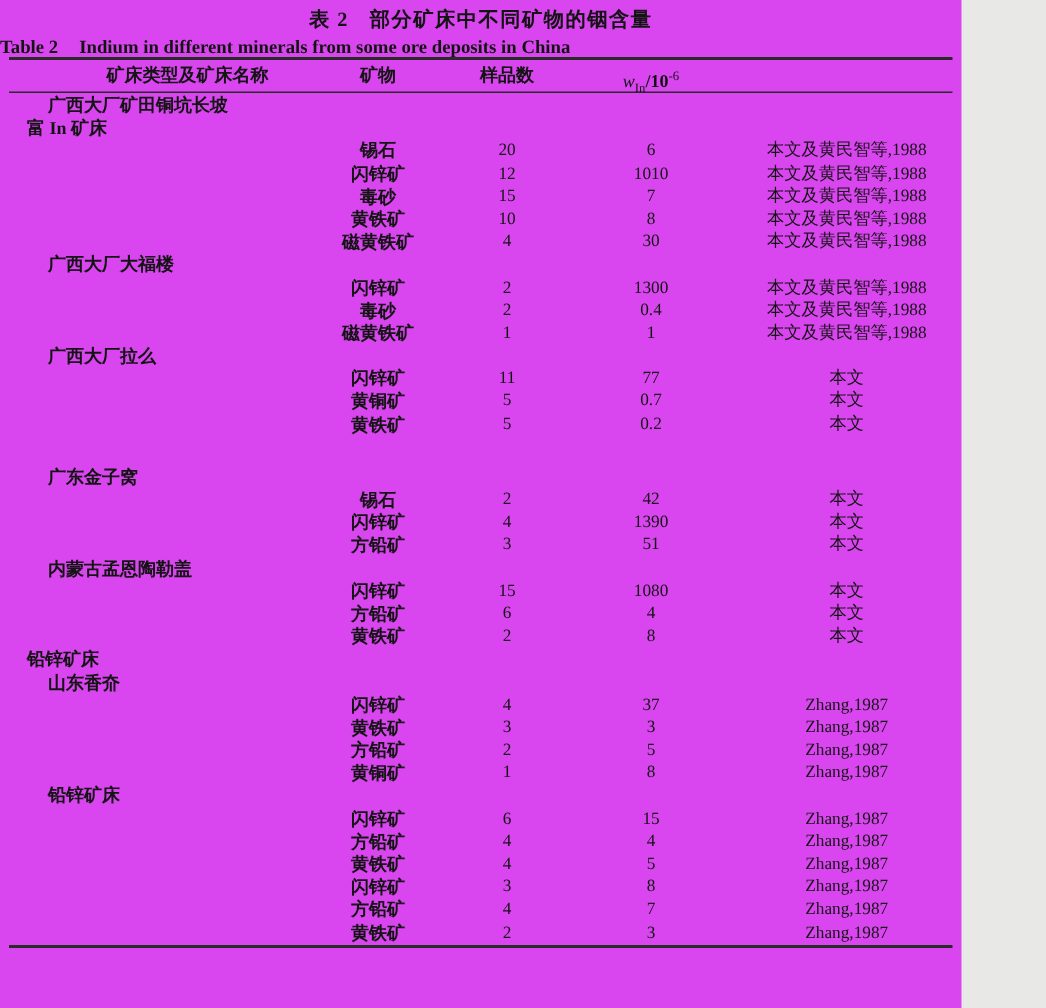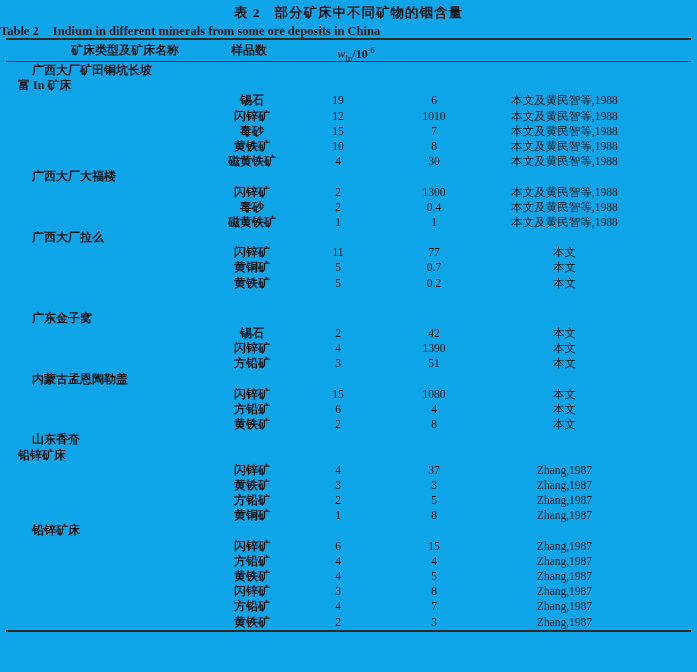--- a/index.html
+++ b/index.html
@@ -1,19 +1,19 @@
 <!DOCTYPE html>
 <html><head>
 <meta charset="utf-8">
 <style>
   html,body{margin:0;padding:0;background:#e8e8e6;}
   .page{
     position:relative;
-    width:697px;height:672px;
-    background:#0ea5e9;
+    width:641px;height:672px;
+    background:#d946ef;
     color:#141414;
     font-family:"Liberation Serif","DejaVu Serif",serif;
     overflow:hidden;
   }
   .title-zh{
     padding-top:4px;
     text-align:center;
     font-size:13.5px;
     font-weight:bold;
     letter-spacing:1px;
@@ -30,21 +30,20 @@
     position:absolute;
     left:6px;right:6px;top:38px;
     border-top:2.5px solid #2a2a28;
   }
   .hdr-row{
     display:flex;
     height:21px;line-height:21px;
     border-bottom:1.5px solid #2a2a28;
     font-size:12px;
     font-weight:600;
-    gap:11px;
   }
   .body{padding-top:1px;}
   .row{display:flex;height:15.2px;line-height:15.2px;font-size:12px;}
   .row.spacer{height:20px;}
   .c{flex:none;white-space:nowrap;box-sizing:border-box;}
   .c1{width:196px;text-align:left;}
   .hdr-row .c1{padding-left:42px;text-align:center;}
   .c2{width:100px;text-align:center;font-weight:600;}
   .c3{width:72px;text-align:center;font-size:11.5px;}
   .c4{width:120px;text-align:center;font-size:11.5px;}
@@ -70,35 +69,36 @@
   </div>
 
   <div class="title-en">
     <span>Table 2</span><span class="gap"></span><span>Indium in different minerals from some ore deposits in China</span>
   </div>
 
   <div class="tbl">
 
     <div class="hdr-row">
       <div class="c c1">矿床类型及矿床名称</div>
+      <div class="c c2">矿物</div>
       <div class="c c3">样品数</div>
       <div class="c c4"><span>w</span><span class="w-sub">In</span><span class="w-mid">/10</span><span class="w-sup">-6</span></div>
     </div>
 
     <div class="body bottom-rule">
         <div class="row deposit">
           <div class="c c1 deposit">广西大厂矿田铜坑长坡</div>
         </div>
         <div class="row group">
           <div class="c c1 group">富 In 矿床</div>
         </div>
         <div class="row data">
           <div class="c c1"></div>
           <div class="c c2">锡石</div>
-          <div class="c c3">19</div>
+          <div class="c c3">20</div>
           <div class="c c4">6</div>
           <div class="c c5">本文及黄民智等,1988</div>
         </div>
         <div class="row data">
           <div class="c c1"></div>
           <div class="c c2">闪锌矿</div>
           <div class="c c3">12</div>
           <div class="c c4">1010</div>
           <div class="c c5">本文及黄民智等,1988</div>
         </div>
@@ -213,25 +213,25 @@
           <div class="c c4">4</div>
           <div class="c c5">本文</div>
         </div>
         <div class="row data">
           <div class="c c1"></div>
           <div class="c c2">黄铁矿</div>
           <div class="c c3">2</div>
           <div class="c c4">8</div>
           <div class="c c5">本文</div>
         </div>
-        <div class="row deposit">
-          <div class="c c1 deposit">山东香夼</div>
-        </div>
         <div class="row group">
           <div class="c c1 group">铅锌矿床</div>
+        </div>
+        <div class="row deposit">
+          <div class="c c1 deposit">山东香夼</div>
         </div>
         <div class="row data">
           <div class="c c1"></div>
           <div class="c c2">闪锌矿</div>
           <div class="c c3">4</div>
           <div class="c c4">37</div>
           <div class="c c5">Zhang,1987</div>
         </div>
         <div class="row data">
           <div class="c c1"></div>

